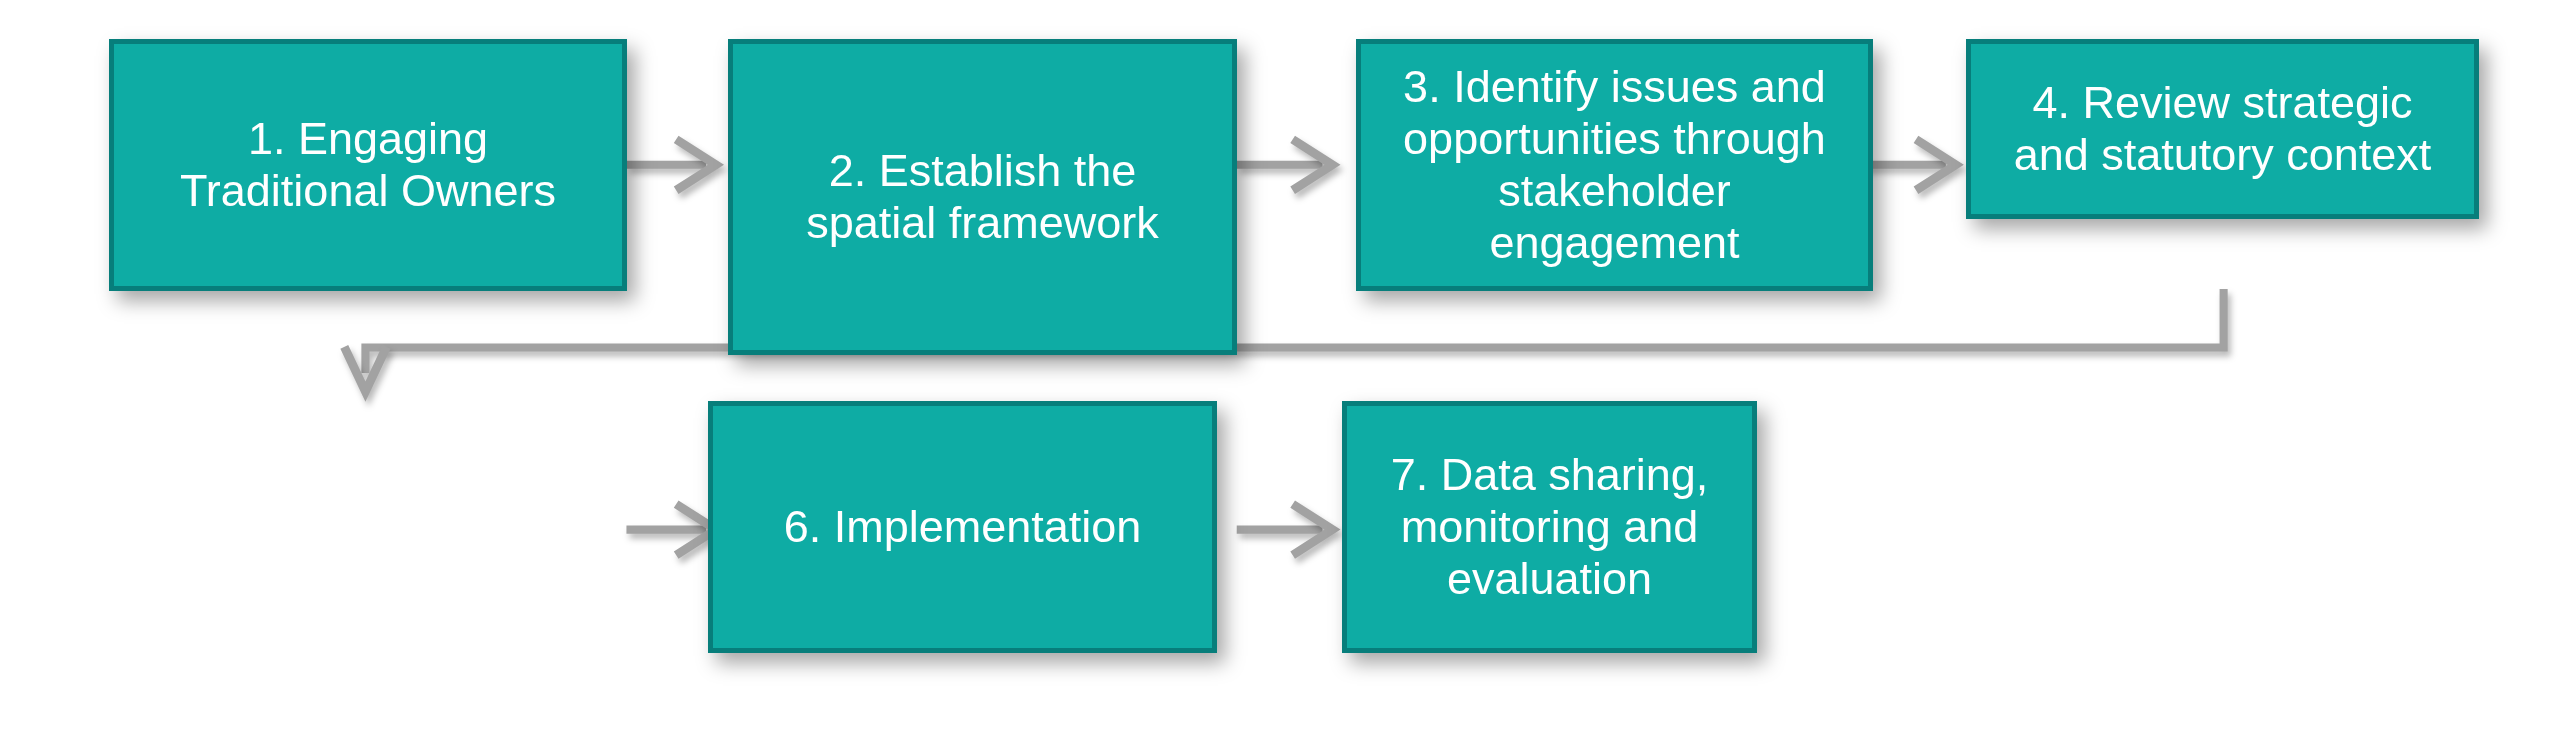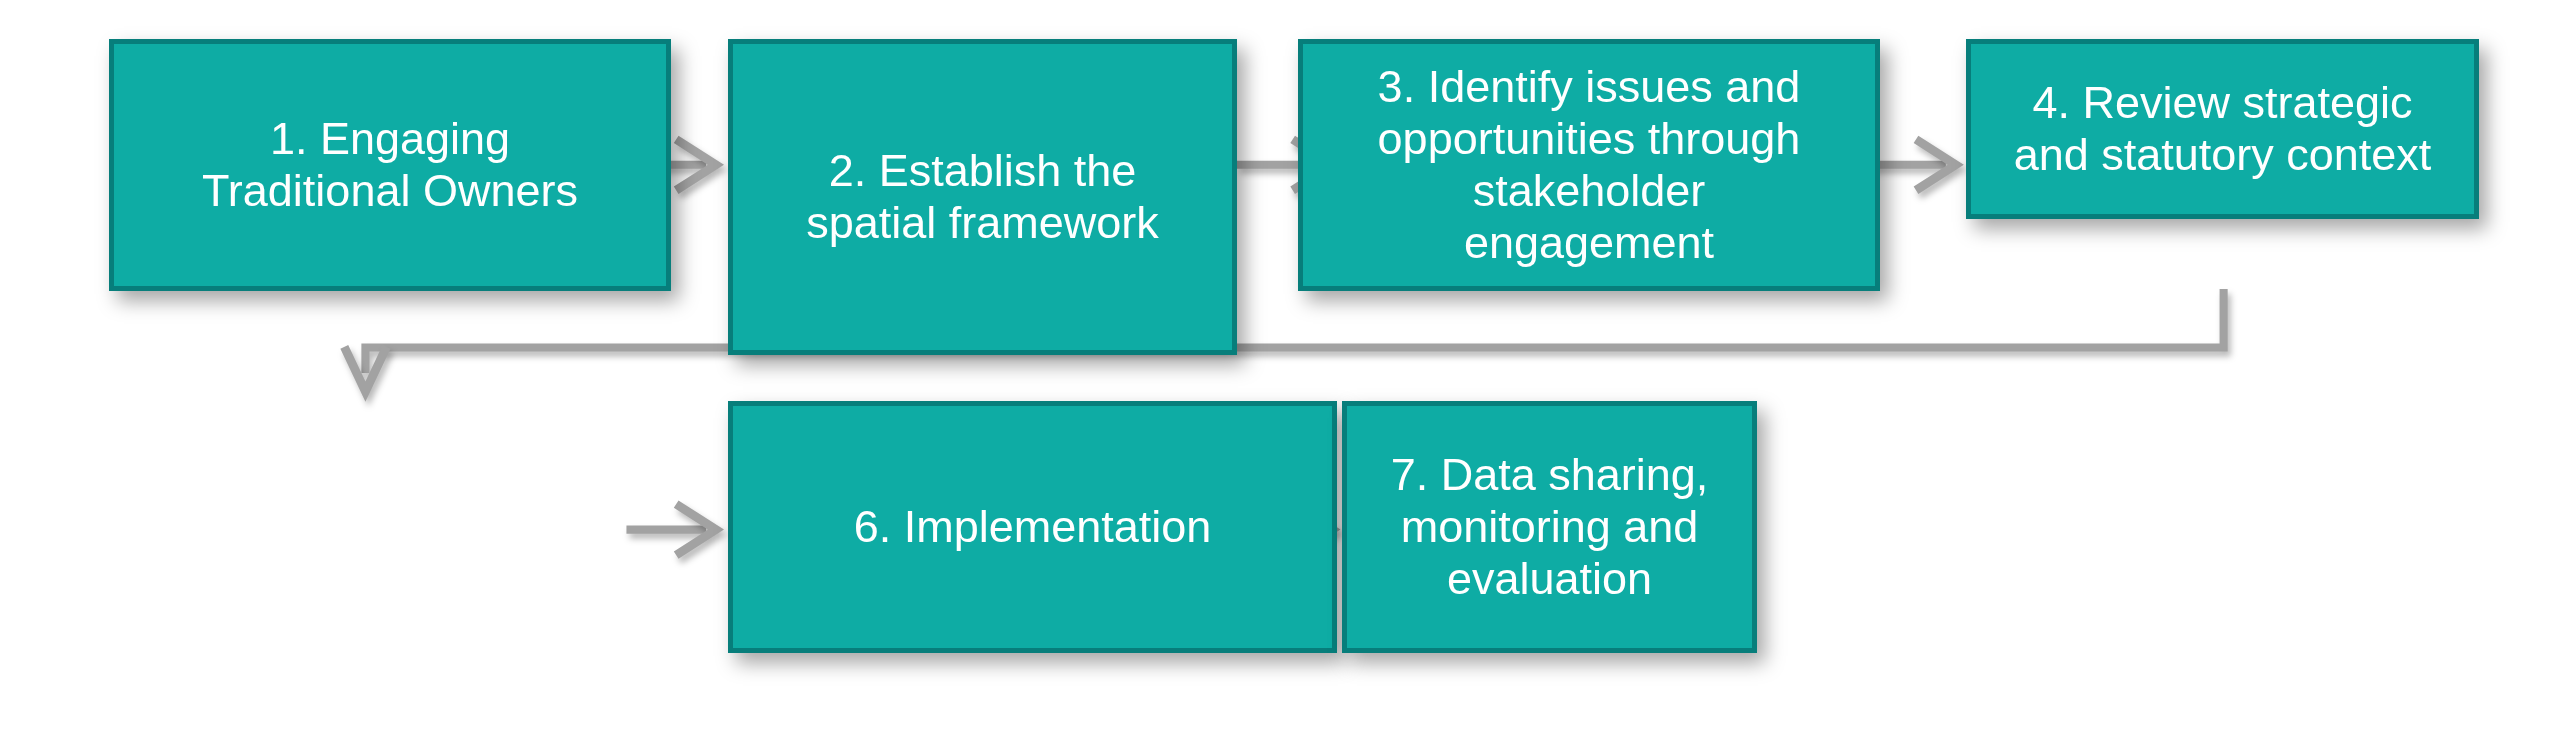--- a/index.html
+++ b/index.html
@@ -72,44 +72,44 @@
     <g>
       <line class="shaft" x1="1008" y1="852" x2="1136" y2="852"></line>
       <polyline class="chev" points="1088,811 1152,852 1088,893"></polyline>
     </g>
     <g>
       <line class="shaft" x1="1990" y1="852" x2="2128" y2="852"></line>
       <polyline class="chev" points="2080,811 2144,852 2080,893"></polyline>
     </g>
   </svg>
 
-  <div class="flow-box" style="left:109px;top:39px;width:562px;height:252px">
+  <div class="flow-box" style="left:109px;top:39px;width:518px;height:252px">
     <span class="flow-label">1. Engaging
 Traditional Owners</span>
   </div>
 
   <div class="flow-box" style="left:728px;top:39px;width:509px;height:316px">
     <span class="flow-label">2. Establish the
 spatial framework</span>
   </div>
 
-  <div class="flow-box" style="left:1298px;top:39px;width:582px;height:252px">
+  <div class="flow-box" style="left:1356px;top:39px;width:517px;height:252px">
     <span class="flow-label">3. Identify issues and
 opportunities through
 stakeholder
 engagement</span>
   </div>
 
   <div class="flow-box" style="left:1966px;top:39px;width:513px;height:180px">
     <span class="flow-label">4. Review strategic
 and statutory context</span>
   </div>
 
 
-  <div class="flow-box" style="left:728px;top:401px;width:609px;height:252px">
+  <div class="flow-box" style="left:708px;top:401px;width:509px;height:252px">
     <span class="flow-label">6. Implementation</span>
   </div>
 
   <div class="flow-box" style="left:1342px;top:401px;width:415px;height:252px">
     <span class="flow-label">7. Data sharing,
 monitoring and
 evaluation</span>
   </div>
 
 </div>

